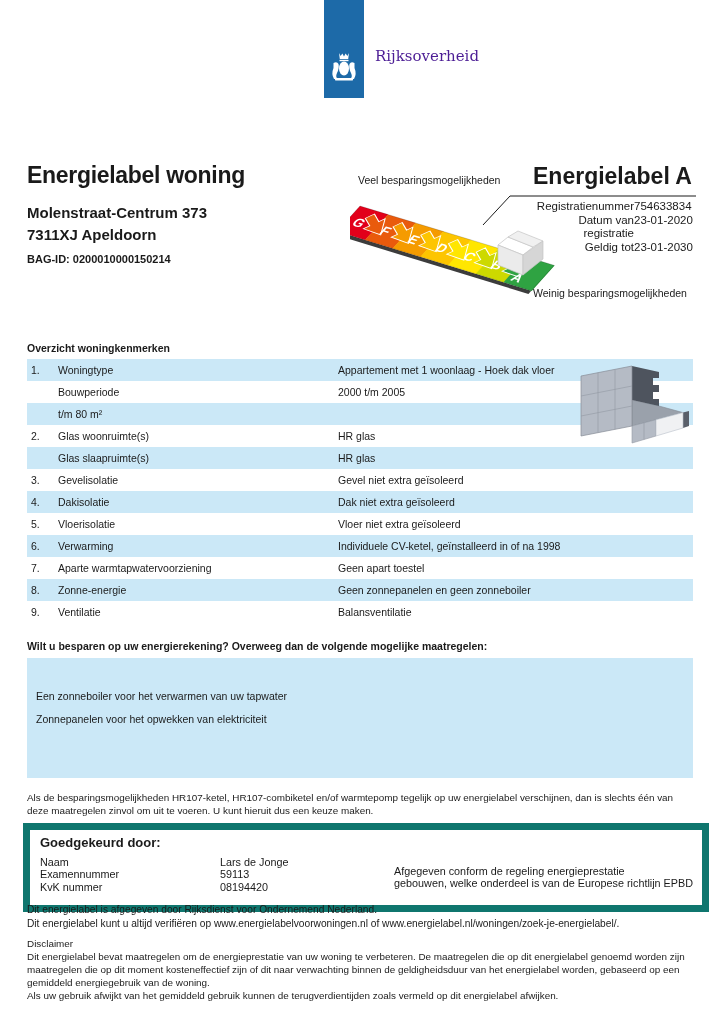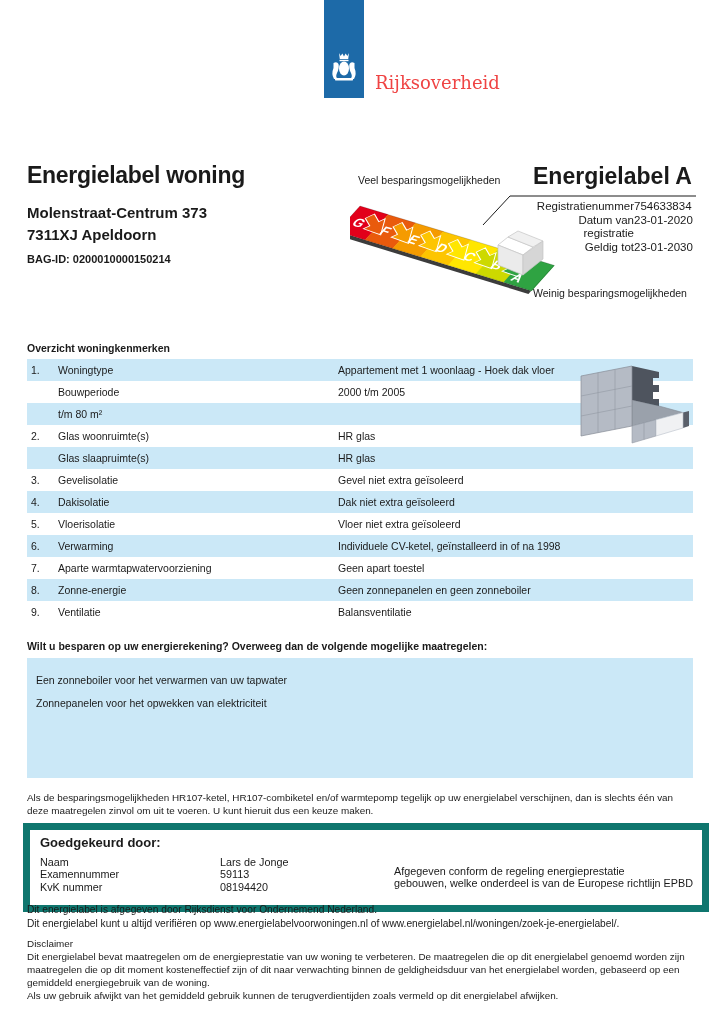--- a/index.html
+++ b/index.html
@@ -5,21 +5,21 @@
   html,body{margin:0;padding:0;}
   body{
     width:720px;height:1018px;position:relative;background:#ffffff;
     font-family:"Liberation Sans", sans-serif;color:#1a1a1a;overflow:hidden;
   }
   .abs{position:absolute;}
 
   
   .logo-banner{left:324px;top:0;width:40px;height:98px;background:#1d6aa8;}
   .logo-crest{position:absolute;left:5px;top:52px;width:30px;height:36px;}
-  .logo-text{left:375px;top:72px;font-family:"DejaVu Serif", serif;font-size:18px;color:#ef4444;}
+  .logo-text{left:375px;top:47px;font-family:"DejaVu Serif", serif;font-size:15px;color:#4c1d95;}
 
   
   .doc-title{left:27px;top:162px;font-size:23px;font-weight:bold;letter-spacing:-0.3px;}
   .addr1{left:27px;top:204px;font-size:15px;font-weight:bold;}
   .addr2{left:27px;top:226px;font-size:15px;font-weight:bold;}
   .bag-id{left:27px;top:253px;font-size:11px;font-weight:bold;}
 
   
   .veel{left:358px;top:174px;font-size:10.5px;font-weight:500;}
   .weinig{left:533px;top:287px;font-size:10.5px;font-weight:500;}
@@ -35,21 +35,21 @@
   .wtable{left:27px;top:359px;width:666px;font-size:10.5px;}
   .wrow{display:flex;height:22px;line-height:22px;}
   .wrow.shaded{background:#cbe8f7;}
   .wrow .num{width:31px;padding-left:4px;box-sizing:border-box;}
   .wrow .lbl{width:280px;}
   .wrow .val{flex:1;}
   .building-svg{left:575px;top:362px;width:118px;height:86px;}
 
   
   .measures-heading{left:27px;top:640px;font-size:10.5px;font-weight:bold;}
-  .measures-box{left:27px;top:658px;width:666px;height:120px;background:#cbe8f7;box-sizing:border-box;padding:16px 12px 0 9px;}
+  .measures-box{left:27px;top:658px;width:666px;height:120px;background:#cbe8f7;box-sizing:border-box;padding:32px 12px 0 9px;}
   .measure-item{font-size:10.5px;margin-bottom:11px;}
 
   .note{left:27px;top:792px;width:666px;font-size:9.9px;line-height:12.5px;}
 
   
   .approval-box{left:23px;top:823px;width:672px;height:75px;border:7px solid #0f766e;box-sizing:content-box;}
   .approval-heading{position:absolute;left:10px;top:5px;font-size:13px;font-weight:bold;}
   .approval-fields{position:absolute;left:10px;top:26px;font-size:10.8px;line-height:12.4px;}
   .appr-row{display:flex;gap:48px;}
   .appr-row .lbl{width:132px;}

